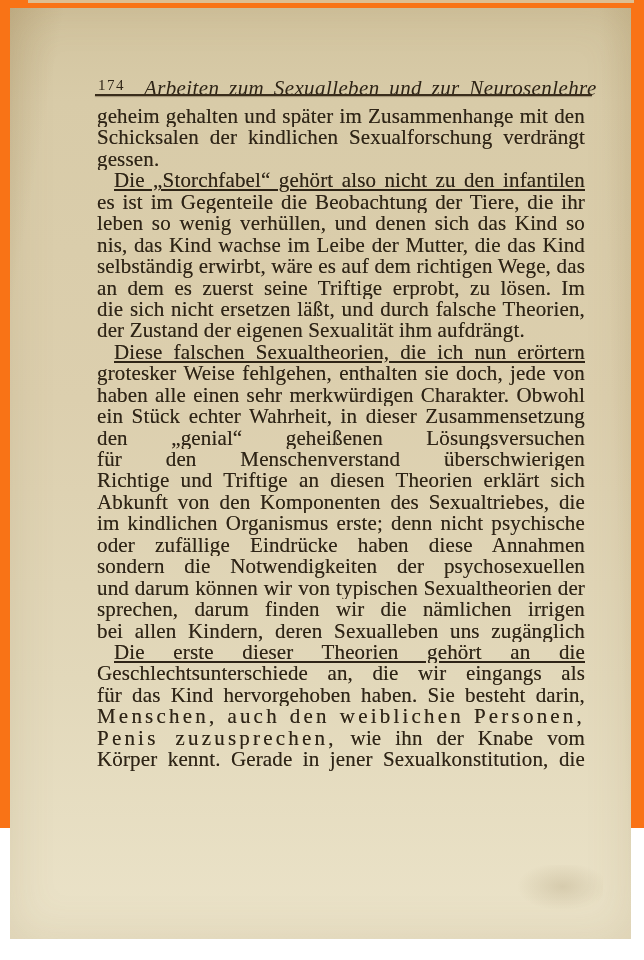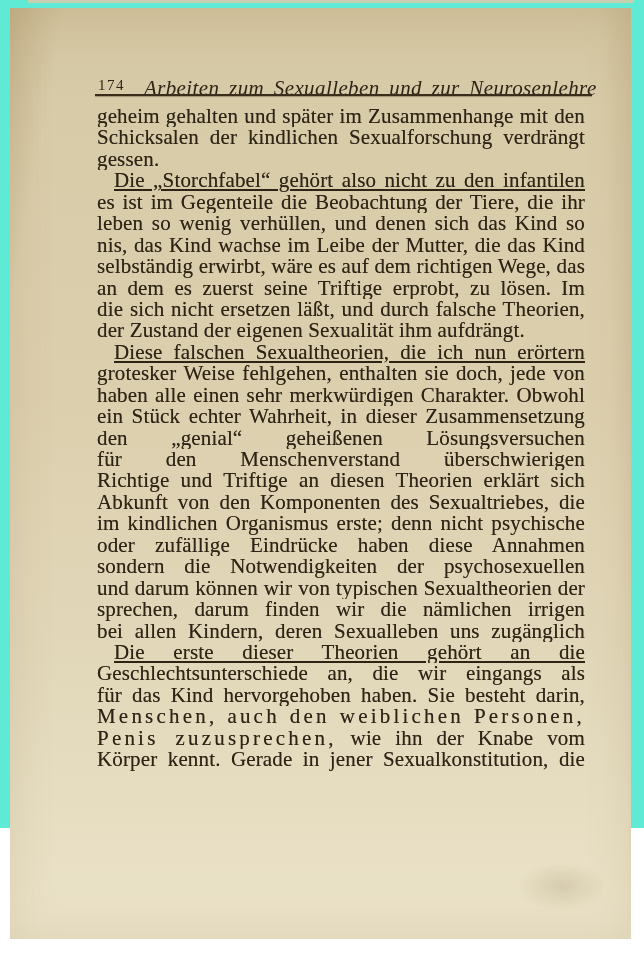--- a/index.html
+++ b/index.html
@@ -8,21 +8,21 @@
     width: 644px;
     height: 960px;
     background: #ffffff;
     overflow: hidden;
     font-family: "Liberation Serif", "DejaVu Serif", serif;
   }
   .viewport {
     position: relative;
     width: 644px;
     height: 828px;
-    background: #5eead4;
+    background: #f97316;
   }
   
   .top-sliver {
     position: absolute;
     top: 0; left: 28px; right: 10px;
     height: 3px;
     background: var(--paper, #d8cba8);
     opacity: .85;
   }
   .paper {

